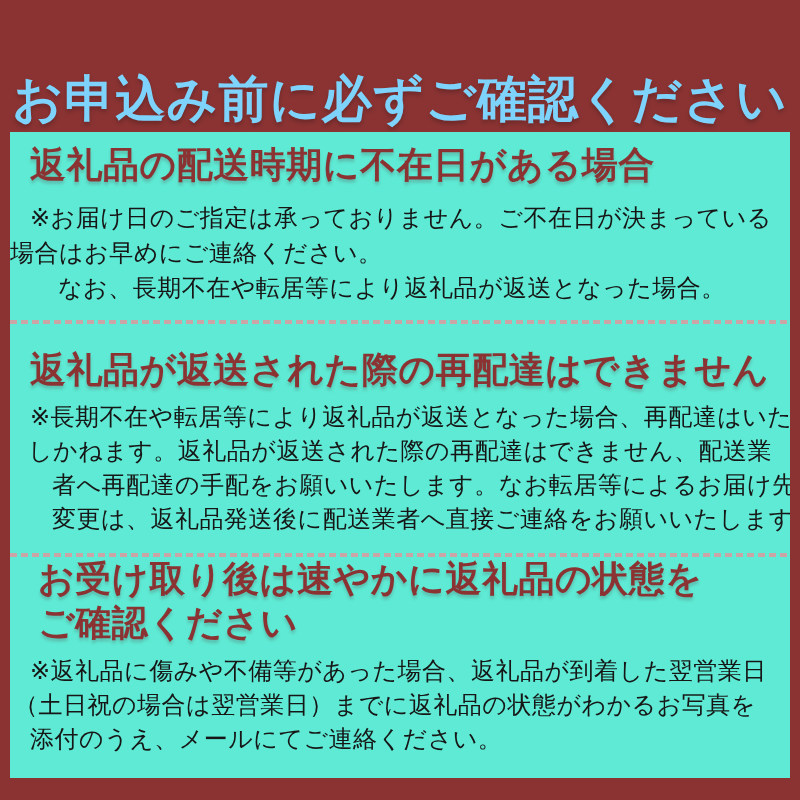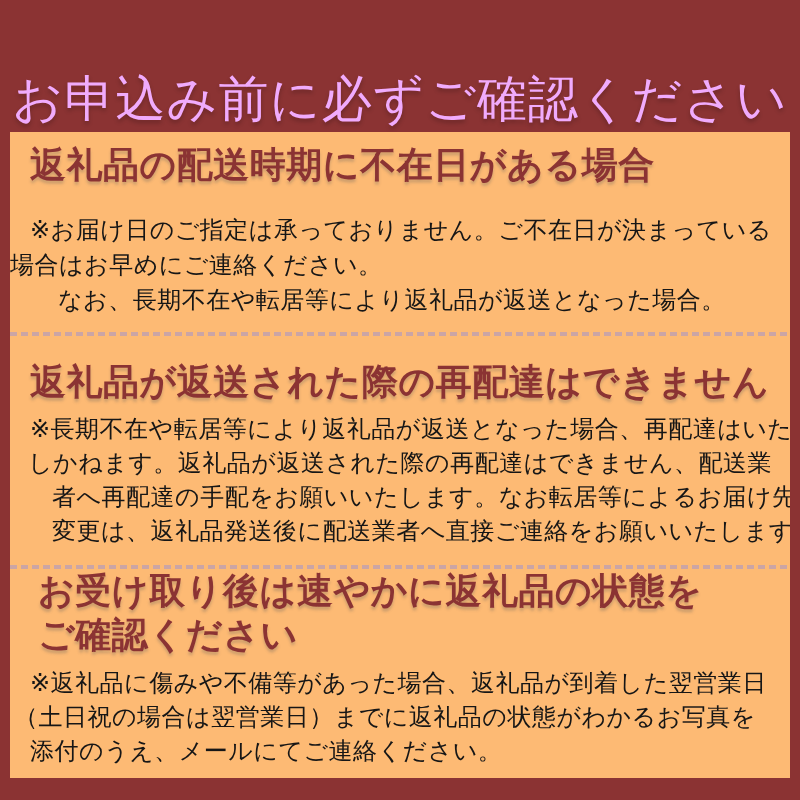--- a/index.html
+++ b/index.html
@@ -8,30 +8,30 @@
     background:#8b3333;
     font-family:"DejaVu Sans","Liberation Sans",sans-serif;
     position:relative; overflow:hidden;
   }
   .banner-header {
     height:132px;
     display:flex; align-items:center; justify-content:center;
     padding-top:24px; box-sizing:border-box;
   }
   .banner-title {
-    color:#f0abfc;
-    font-size:50px; font-weight:normal;
+    color:#7dd3fc;
+    font-size:50px; font-weight:bold;
     letter-spacing:1px; white-space:nowrap;
     text-shadow:0 3px 4px rgba(0,0,0,0.22);
     margin-top:42px;
   }
   .panel {
     position:absolute; left:10px; top:132px;
     width:780px; height:646px;
-    background:#fdba74;
+    background:#5eead4;
     overflow:hidden;
   }
   .section-heading {
     color:#8b3333;
     font-size:36px; font-weight:bold;
     line-height:48px; letter-spacing:0.5px;
     white-space:nowrap;
     text-shadow:0 3px 3px rgba(90,90,90,0.30);
   }
   .body-line {
@@ -47,21 +47,21 @@
   .pl-16 { padding-left:4px; }
   .pl-18 { padding-left:18px; }
   .pl-20 { padding-left:20px; }
   .pl-28 { padding-left:28px; }
   .pl-38 { padding-left:20px; }
   .pl-42 { padding-left:42px; }
   .pl-44 { }
   .pl-48 { padding-left:48px; }
 
   .s1-heading { margin-top:9px; }
-  .s1-body   { margin-top:24px; }
+  .s1-body   { margin-top:12px; }
   .divider-1 { margin-top:14px; }
   .s2-heading { margin-top:22px; }
   .s2-body   { margin-top:6px; }
   .s2-body .body-line { line-height:34px; }
   .divider-2 { margin-top:17px; }
   .s3-heading-block { }
   .s3-heading-block .section-heading { line-height:44px; }
   .s3-body   { margin-top:9px; }
   .s3-body .body-line { line-height:34px; }
 </style>

